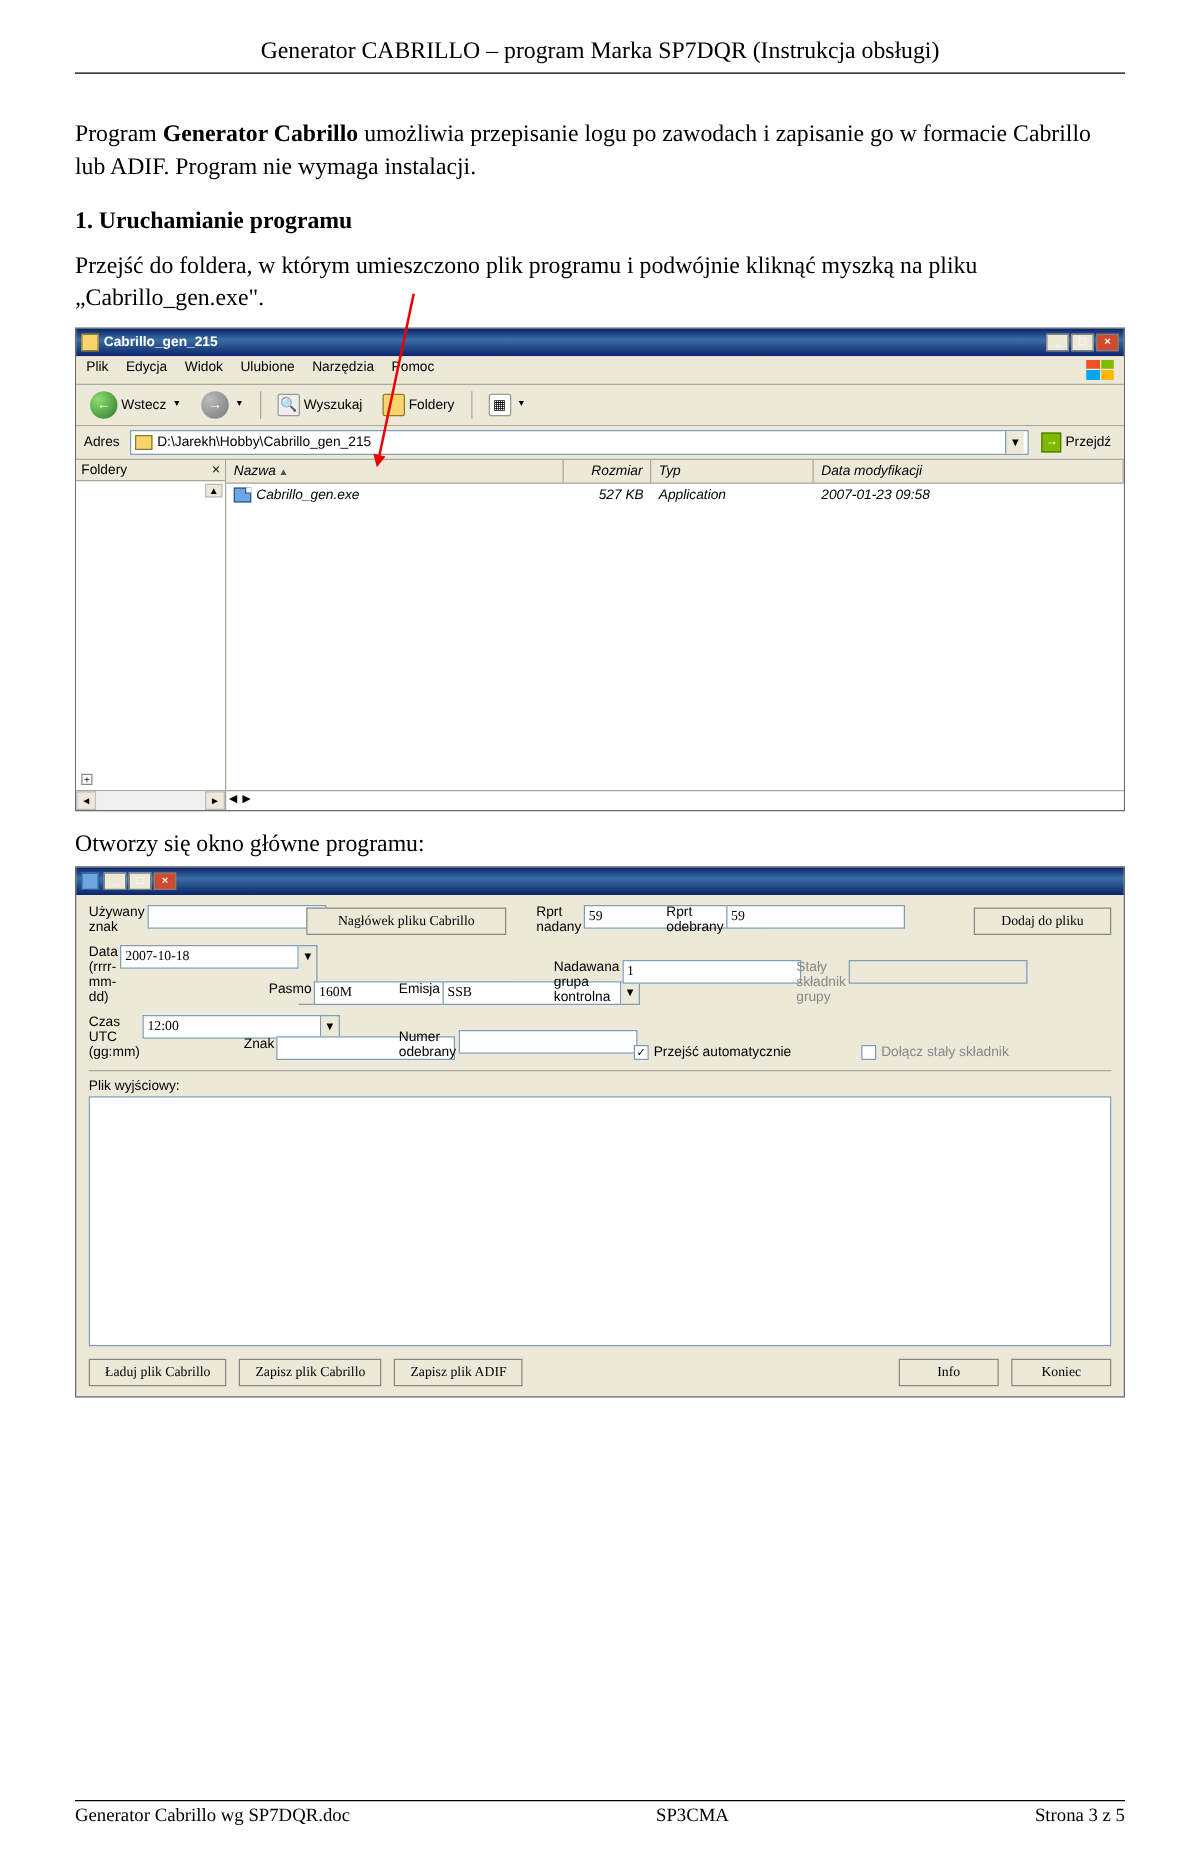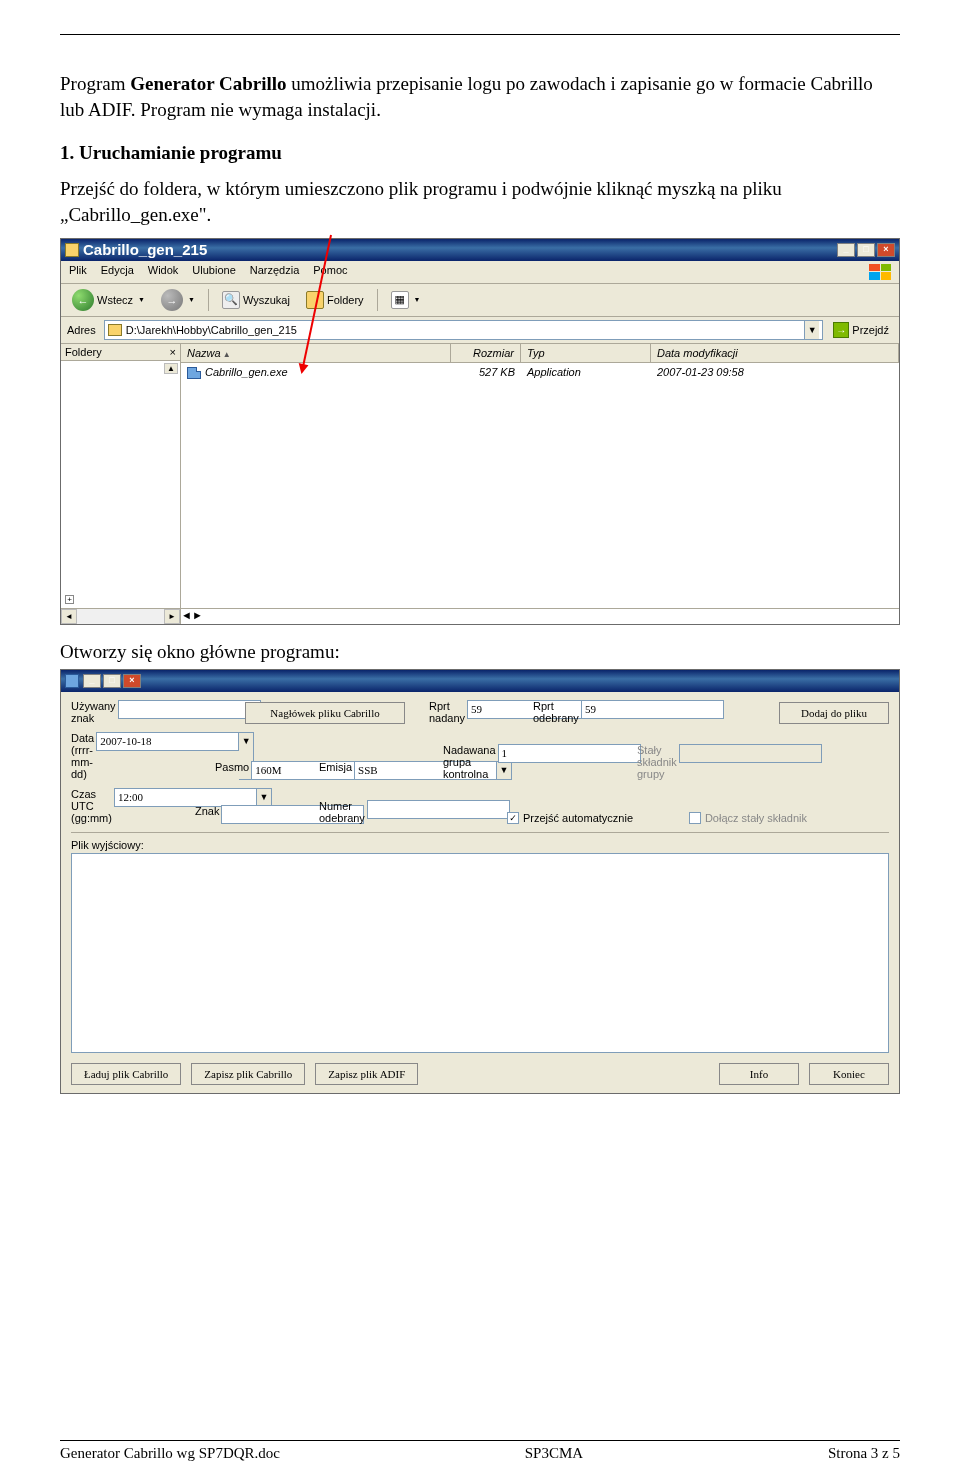--- a/index.html
+++ b/index.html
@@ -10,21 +10,21 @@
   .intro { font-size: 19px; line-height: 1.35; margin-bottom: 20px; }
   .intro .bold { font-weight: bold; }
   .section-head { font-size: 19px; font-weight: bold; margin: 16px 0 12px 0; }
   .body-text { font-size: 19px; line-height: 1.35; margin-bottom: 10px; }
   .below-image { margin-top: 16px; font-size: 19px; }
 
   
   .explorer { border: 1px solid #6b6b6b; background: #ece9d8; font-family: Tahoma, Arial, sans-serif; font-size: 11px; color: #000; margin-top: 6px; position: relative; }
   .titlebar { height: 22px; background: linear-gradient(to bottom, #0a246a, #3a6ea5 40%, #0a246a); color: #fff; display: flex; align-items: center; padding: 0 4px; }
   .titlebar .icon { width: 14px; height: 14px; background: #f9d36b; border: 1px solid #8a7a2a; margin-right: 4px; }
-  .titlebar .tbtxt { flex: 1; font-weight: bold; font-size: 15px; }
+  .titlebar .tbtxt { flex: 1; font-weight: bold; font-size: 11px; }
   .tbtns { display: flex; gap: 2px; }
   .tbtn { width: 18px; height: 14px; background: #ece9d8; border: 1px solid #808080; display: flex; align-items: center; justify-content: center; font-size: 9px; font-weight: bold; font-family: Arial; line-height: 1; }
   .tbtn.close { background: #d04a2b; color: #fff; }
 
   .menubar { display: flex; gap: 14px; padding: 3px 8px; border-bottom: 1px solid #aca899; background: #ece9d8; }
   .menubar span { cursor: default; }
   .menubar .winlogo { margin-left: auto; width: 22px; height: 16px; display: grid; grid-template-columns: 1fr 1fr; grid-template-rows: 1fr 1fr; gap: 1px; }
   .winlogo .r { background:#f25022; } .winlogo .g { background:#7fba00; } .winlogo .b { background:#00a4ef; } .winlogo .y { background:#ffb900; }
 
   .toolbar { display: flex; align-items: center; gap: 6px; padding: 3px 6px; border-bottom: 1px solid #aca899; background: #ece9d8; }
@@ -89,20 +89,21 @@
 
   
   .footer { position:absolute; bottom:20px; left:60px; right:60px; }
   .footer .hr2 { border:none; border-top:1px solid #000; margin:0 0 4px 0; }
   .footer-row { display:flex; justify-content:space-between; font-size:15px; }
 </style>
 </head>
 <body>
 
 <div class="page">
+  <div class="header-title">Generator CABRILLO – program Marka SP7DQR (Instrukcja obsługi)</div>
   <hr class="hr">
 
   <div class="intro">
     <span>Program </span><span class="bold">Generator Cabrillo</span><span> umożliwia przepisanie logu po zawodach i zapisanie go w formacie Cabrillo lub ADIF. Program nie wymaga instalacji.</span>
   </div>
 
   <div class="section-head">1. Uruchamianie programu</div>
   <div class="body-text">Przejść do foldera, w którym umieszczono plik programu i podwójnie kliknąć myszką na pliku „Cabrillo_gen.exe".</div>
 
   <div class="red-arrow"></div>

